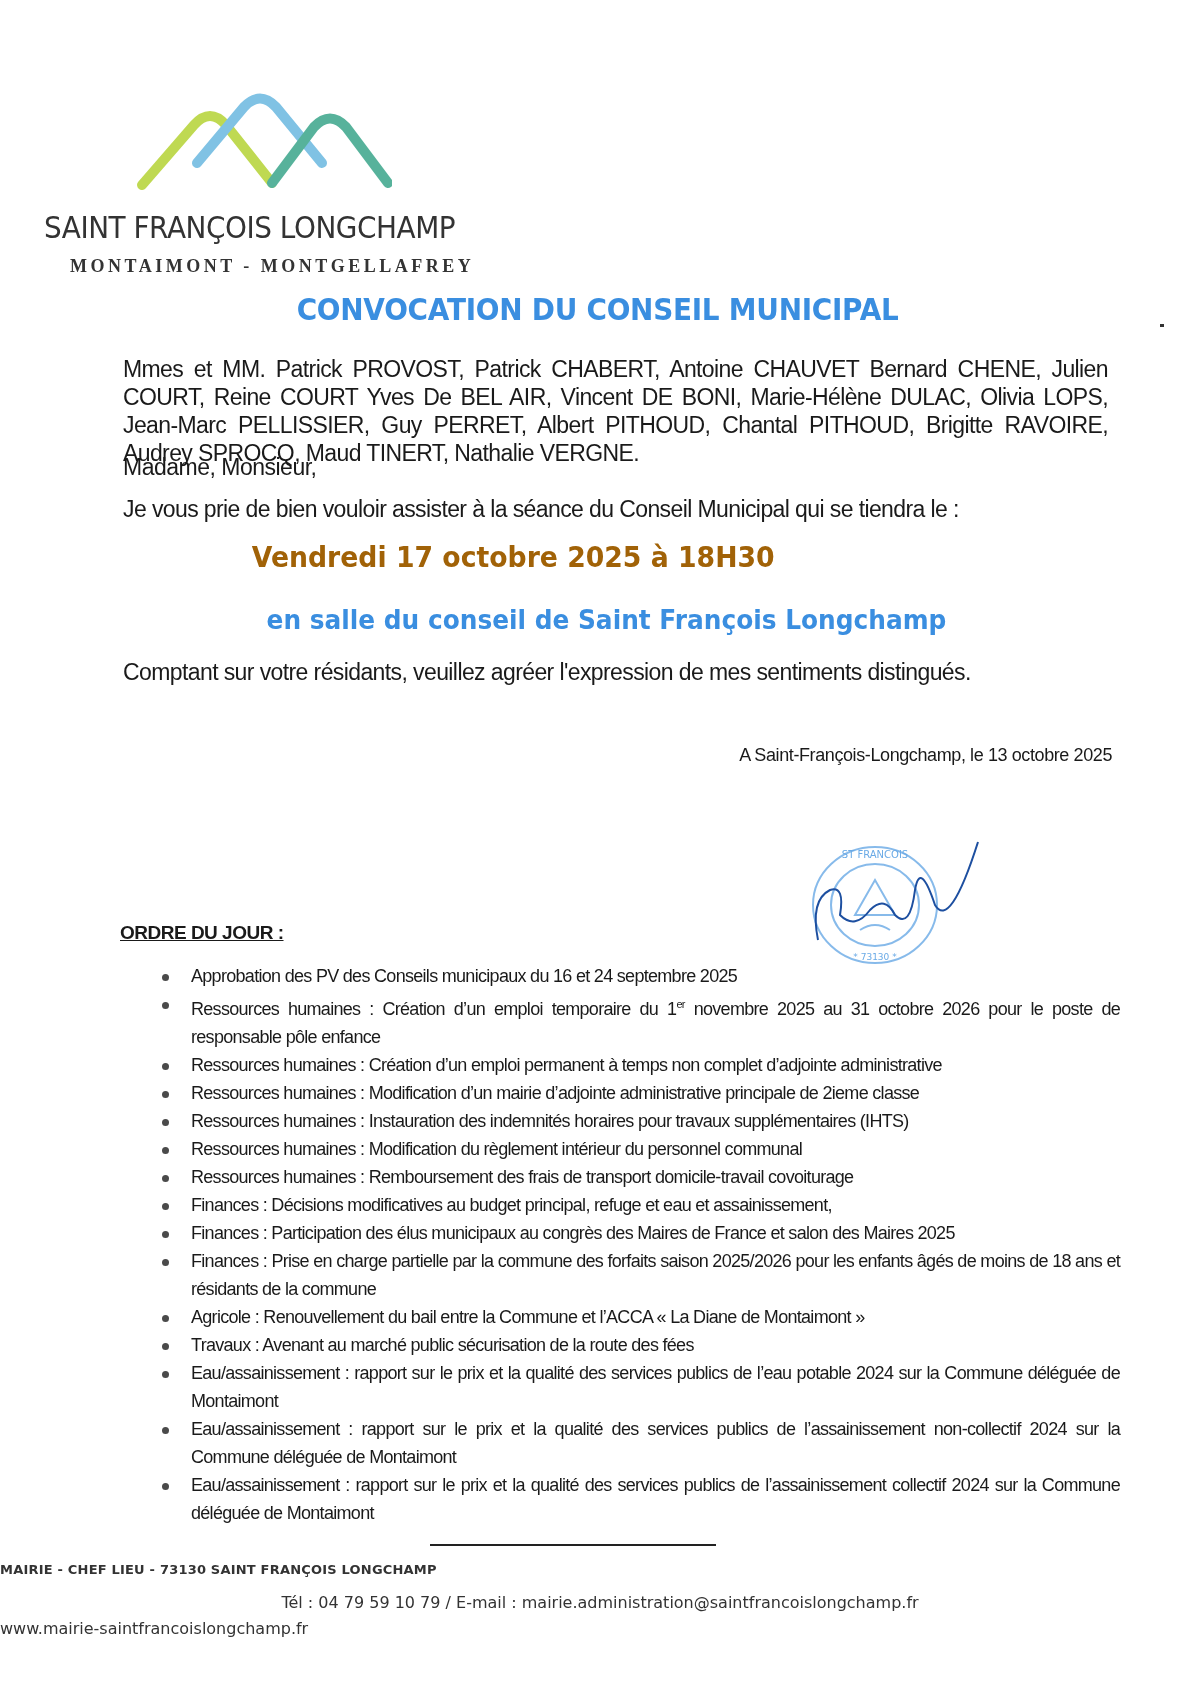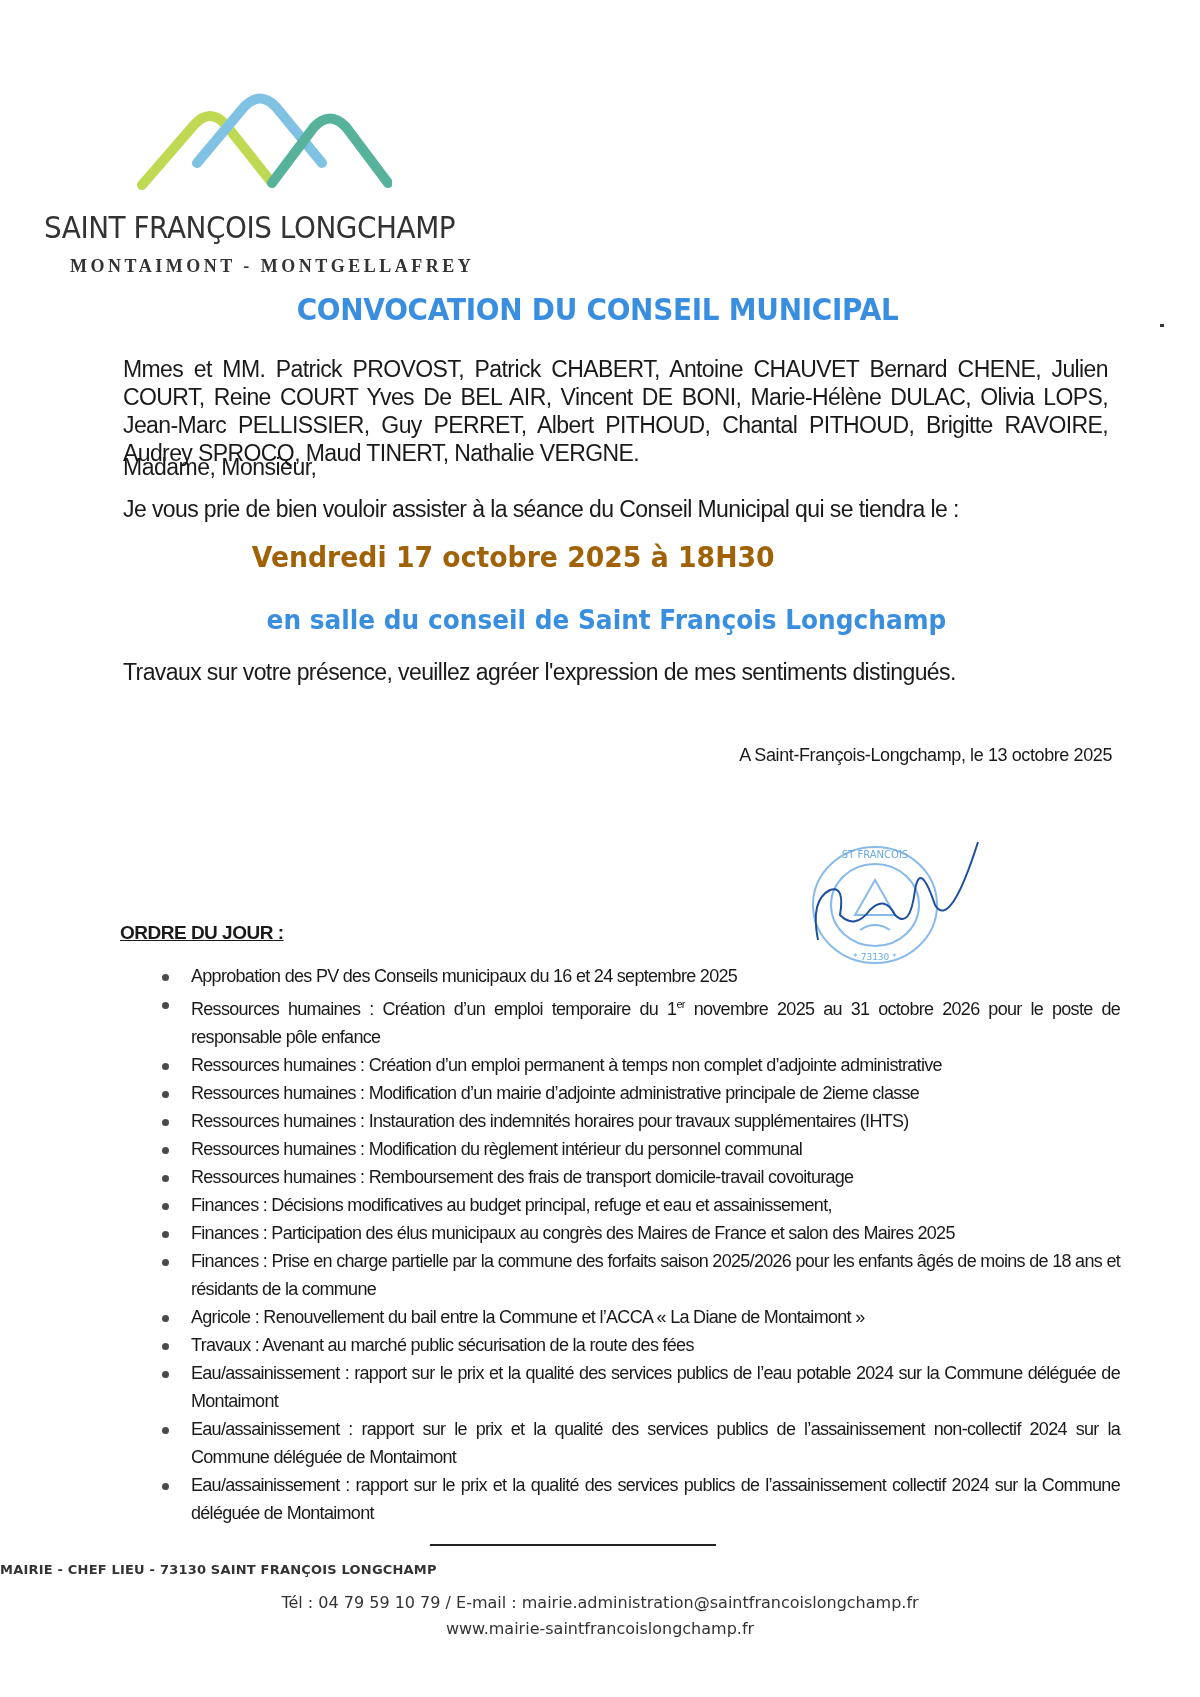--- a/index.html
+++ b/index.html
@@ -28,21 +28,21 @@
 
   .agenda-title { position: absolute; left: 120px; top: 922px; font-size: 19px; font-weight: bold; text-decoration: underline; letter-spacing: -0.5px; }
   .agenda { position: absolute; left: 160px; top: 962px; width: 960px; margin: 0; padding: 0; list-style: none; }
   .agenda li { position: relative; padding-left: 31px; font-size: 18px; line-height: 28px; letter-spacing: -0.7px; text-align: justify; }
   .agenda li::before { content: ""; position: absolute; left: 2px; top: 12px; width: 7px; height: 7px; border-radius: 50%; background: #4a4a4a; }
   .agenda sup { font-size: 11px; }
 
   .footer-rule { position: absolute; left: 430px; top: 1544px; width: 286px; height: 2px; background: #222; }
   .footer-line1 { position: absolute; left: 0; width: 1200px; top: 1562px; text-align: left; font-family: "DejaVu Sans", sans-serif; font-size: 13px; font-weight: bold; color: #333; letter-spacing: 0.2px; }
   .footer-line2 { position: absolute; left: 0; width: 1200px; top: 1593px; text-align: center; font-family: "DejaVu Sans", sans-serif; font-size: 16px; color: #333; }
-  .footer-line3 { position: absolute; left: 0; width: 1200px; top: 1619px; text-align: center; font-family: "DejaVu Sans", sans-serif; font-size: 16px; color: #333; }
+  .footer-line3 { position: absolute; left: 0; width: 1200px; top: 1619px; text-align: left; font-family: "DejaVu Sans", sans-serif; font-size: 16px; color: #333; }
 </style>
 </head>
 <body>
 
 <div class="page">
 
   <svg class="logo" viewBox="0 0 260 115">
     <g fill="none" stroke-width="10" stroke-linecap="round" stroke-linejoin="round" opacity="0.85">
       <path d="M10 100 L62 40 Q78 22 94 40 L140 98" stroke="#b5d334"></path>
       <path d="M65 78 L112 22 Q128 5 144 22 L190 78" stroke="#6ab8e0"></path>
@@ -55,21 +55,21 @@
   <div class="title"><span>CONVOCATION DU CONSEIL MUNICIPAL</span></div>
   <div class="speck"></div>
 
   <div class="body-text recipients">Mmes et MM. Patrick PROVOST, Patrick CHABERT, Antoine CHAUVET Bernard CHENE, Julien COURT, Reine COURT Yves De BEL AIR, Vincent DE BONI, Marie-Hélène DULAC, Olivia LOPS, Jean-Marc PELLISSIER, Guy PERRET, Albert PITHOUD, Chantal PITHOUD, Brigitte RAVOIRE, Audrey SPROCQ, Maud TINERT, Nathalie VERGNE.</div>
   <div class="body-text salutation">Madame, Monsieur,</div>
   <div class="body-text intro">Je vous prie de bien vouloir assister à la séance du Conseil Municipal qui se tiendra le :</div>
 
   <div class="date-line"><span>Vendredi 17 octobre 2025 à 18H30</span></div>
   <div class="place-line"><span>en salle du conseil de Saint François Longchamp</span></div>
 
-  <div class="body-text closing">Travaux sur votre présence, veuillez agréer l'expression de mes sentiments distingués.</div>
+  <div class="body-text closing">Comptant sur votre résidants, veuillez agréer l'expression de mes sentiments distingués.</div>
   <div class="signed-at">A Saint-François-Longchamp, le 13 octobre 2025</div>
 
   <svg class="stamp" viewBox="0 0 200 160">
     <g fill="none" stroke="#6aaae6" stroke-width="2" opacity="0.8">
       <ellipse cx="75" cy="85" rx="62" ry="58"></ellipse>
       <ellipse cx="75" cy="85" rx="44" ry="41"></ellipse>
       <path d="M55 95 L75 60 L95 95 Z"></path>
       <path d="M60 110 Q75 100 90 110"></path>
     </g>
     <text x="75" y="38" font-size="10" fill="#6aaae6" text-anchor="middle" font-family="DejaVu Sans, sans-serif">ST FRANCOIS</text>

